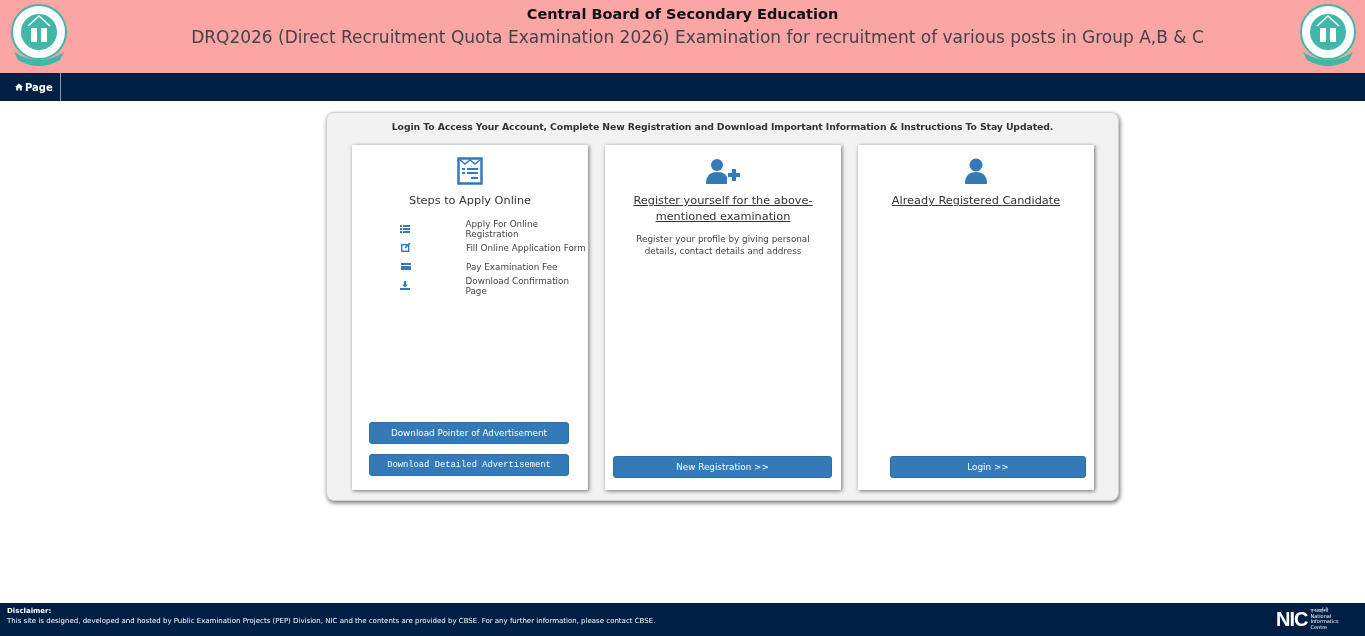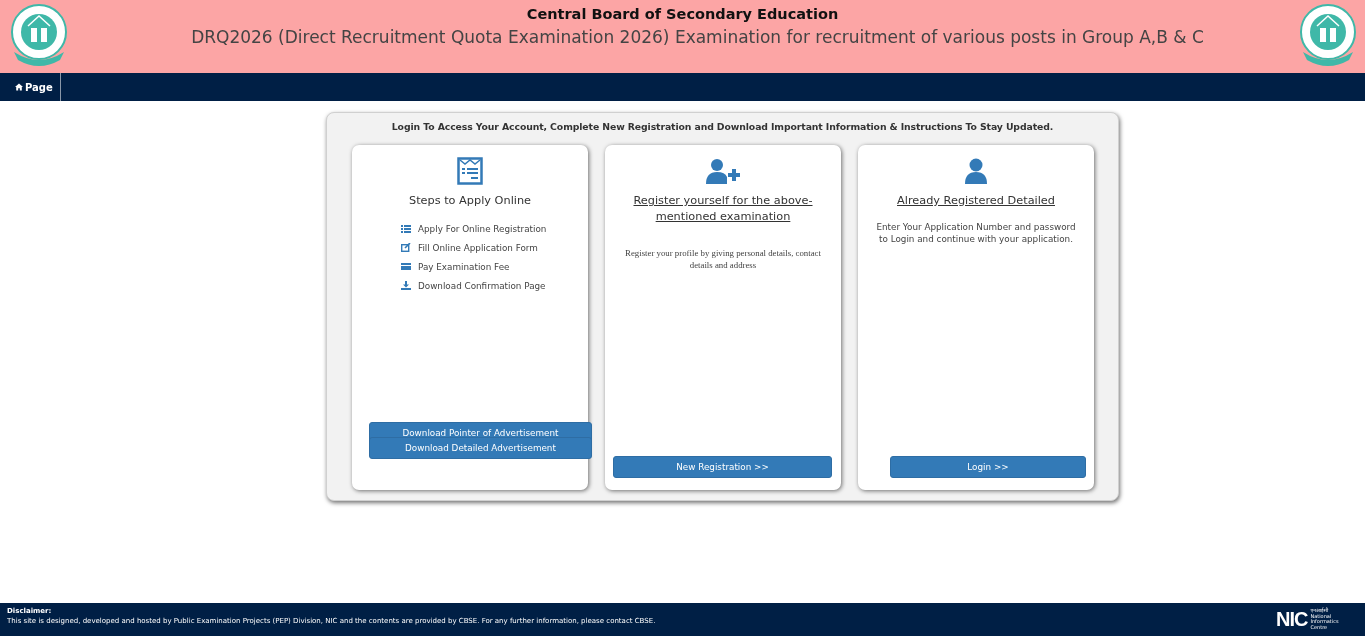--- a/index.html
+++ b/index.html
@@ -12,36 +12,36 @@
   .header-title { position: absolute; left: 0; width: 1365px; top: 6px; text-align: center; font-size: 14.5px; font-weight: bold; color: #111; }
   .header-sub { position: absolute; left: 15px; width: 1365px; top: 27px; text-align: center; font-size: 17px; color: #444; }
 
   .navbar { position: absolute; left: 0; top: 73px; width: 1365px; height: 28px; background: #001f45; }
   .nav-home { position: absolute; left: 0; top: 0; height: 28px; padding: 0 7px 0 15px; display: flex; align-items: center; color: #fff; font-size: 10px; font-weight: bold; border-right: 1px solid #8a97a8; cursor: pointer; }
   .nav-home svg { width: 8px; height: 8px; margin-right: 2px; }
 
   .outer { position: absolute; left: 287px; top: 112px; width: 793px; height: 389px; background: #f2f2f2; border-radius: 8px; box-shadow: 1px 2px 4px rgba(0,0,0,0.55); border: 1px solid #d0d0d0; margin-left: 39px; }
   .outer-title { position: absolute; top: 8px; left: 0; width: 100%; text-align: center; font-size: 9.3px; font-weight: bold; color: #333; letter-spacing: -0.1px; }
 
-  .card { position: absolute; top: 32px; width: 236px; height: 345px; background: #fff; border-radius: 7px; box-shadow: 1px 1px 4px rgba(0,0,0,0.55); }
+  .card { position: absolute; top: 32px; width: 236px; height: 345px; background: #fff; border-radius: 0; box-shadow: 1px 1px 4px rgba(0,0,0,0.55); }
   .card1 { left: 25px; }
   .card2 { left: 278px; }
   .card3 { left: 531px; }
 
   .card-icon { position: absolute; top: 12px; left: 0; width: 100%; display: flex; justify-content: center; }
   .card-heading { position: absolute; top: 48px; left: 10px; width: 216px; text-align: center; font-size: 11.3px; color: #333; line-height: 16px; }
   .card-heading.link { text-decoration: underline; cursor: pointer; }
   .card-desc { position: absolute; left: 14px; width: 208px; text-align: center; font-size: 8.8px; color: #444; line-height: 12px; }
 
   .steps { position: absolute; top: 74px; left: 48px; list-style: none; }
-  .steps li { display: flex; align-items: center; height: 19px; font-size: 8.8px; color: #444; }
+  .steps li { display: flex; align-items: center; height: 19px; font-size: 8.8px; color: #444; gap: 48px; }
   .steps li .si { width: 11px; height: 10px; margin-right: 7px; display: inline-flex; align-items: center; justify-content: center; }
 
   .btn { position: absolute; height: 22px; background: #337ab7; color: #fff; border: 1px solid #2e6da4; border-radius: 3px; font-size: 8.8px; display: flex; align-items: center; justify-content: center; cursor: pointer; }
-  .card1 .btn { left: 17px; width: 223px; }
+  .card1 .btn { left: 17px; width: 200px; }
   .card2 .btn { left: 8px; width: 219px; }
   .card3 .btn { left: 32px; width: 196px; }
 
   .footer { position: absolute; left: 0; top: 603px; width: 1365px; height: 33px; background: #001f45; color: #fff; }
   .footer-label { position: absolute; left: 7px; top: 4px; font-size: 7px; font-weight: bold; }
   .footer-text { position: absolute; left: 7px; top: 14px; font-size: 7px; }
   .nic-logo { position: absolute; left: 1276px; top: 5px; display: flex; align-items: center; }
   .nic-mark { font-size: 20px; font-weight: bold; letter-spacing: -1px; color: #fff; font-family: Liberation Sans, sans-serif; line-height: 22px; }
   .nic-text { font-size: 5px; line-height: 5.5px; margin-left: 3px; color: #fff; }
 </style>
@@ -130,46 +130,45 @@
         <span class="si">
             <svg width="10" height="9" viewBox="0 0 10 9">
               <path d="M4 0 L6 0 L6 3.5 L8 3.5 L5 6.5 L2 3.5 L4 3.5 Z" fill="#337ab7"></path>
               <rect x="0" y="7" width="10" height="2" fill="#337ab7"></rect>
             </svg>
           </span>
         <span>Download Confirmation Page</span>
       </li>
     </ul>
     <div class="btn" style="top:277px;">Download Pointer of Advertisement</div>
-    <div class="btn" style="top:292px;">Download Detailed Advertisement</div>
+    <div class="btn" style="top:309px;font-family:Liberation Mono, monospace;">Download Detailed Advertisement</div>
   </div>
 
   <div class="card card2">
     <div class="card-icon">
       <svg width="36" height="28" viewBox="0 0 36 28">
         <circle cx="12" cy="8" r="6" fill="#337ab7"></circle>
         <path d="M1 27 Q1 15 12 15 Q20 15 22 20 L22 27 Z" fill="#337ab7"></path>
         <rect x="23" y="16" width="12" height="4" fill="#337ab7"></rect>
         <rect x="27" y="12" width="4" height="12" fill="#337ab7"></rect>
       </svg>
     </div>
     <div class="card-heading link">Register yourself for the above-mentioned examination</div>
-    <div class="card-desc" style="top:102px;font-family:Liberation Serif, serif;">Register your profile by giving personal details, contact details and address</div>
+    <div class="card-desc" style="top:88px;">Register your profile by giving personal details, contact details and address</div>
     <div class="btn" style="top:311px;">New Registration &gt;&gt;</div>
   </div>
 
   <div class="card card3">
     <div class="card-icon">
       <svg width="24" height="28" viewBox="0 0 24 28">
         <circle cx="12" cy="8" r="6.5" fill="#337ab7"></circle>
         <path d="M1 27 Q1 15 12 15 Q23 15 23 27 Z" fill="#337ab7"></path>
       </svg>
     </div>
-    <div class="card-heading link">Already Registered Detailed</div>
-    <div class="card-desc" style="top:76px;">Enter Your Application Number and password to Login and continue with your application.</div>
+    <div class="card-heading link">Already Registered Candidate</div>
     <div class="btn" style="top:311px;">Login &gt;&gt;</div>
   </div>
 </div>
 
 <div class="footer">
   <div class="footer-label">Disclaimer:</div>
   <div class="footer-text">This site is designed, developed and hosted by Public Examination Projects (PEP) Division, NIC and the contents are provided by CBSE. For any further information, please contact CBSE.</div>
   <div class="nic-logo">
     <span class="nic-mark">NIC</span>
     <div class="nic-text">

